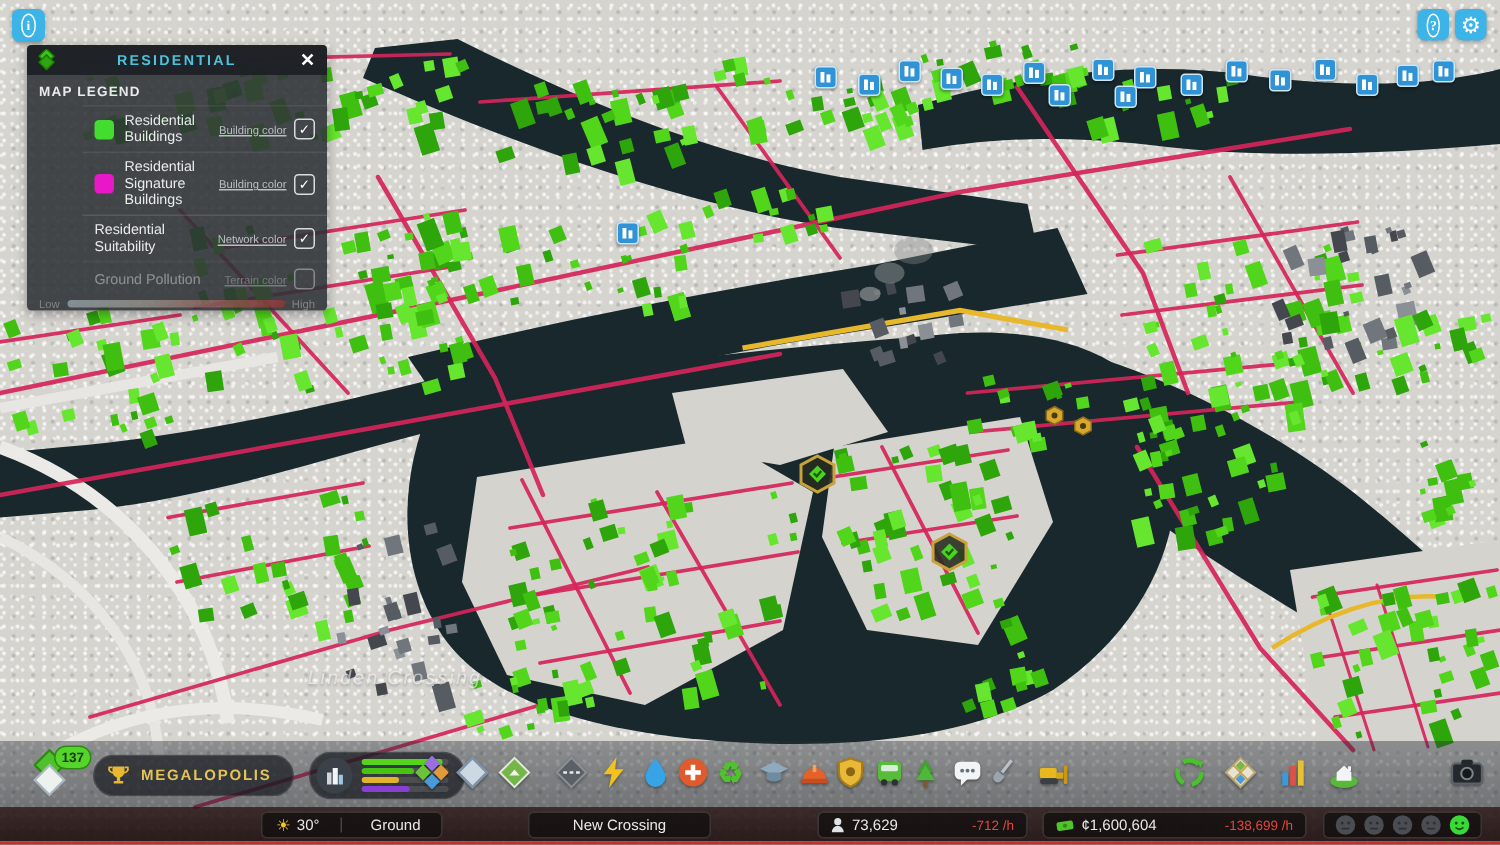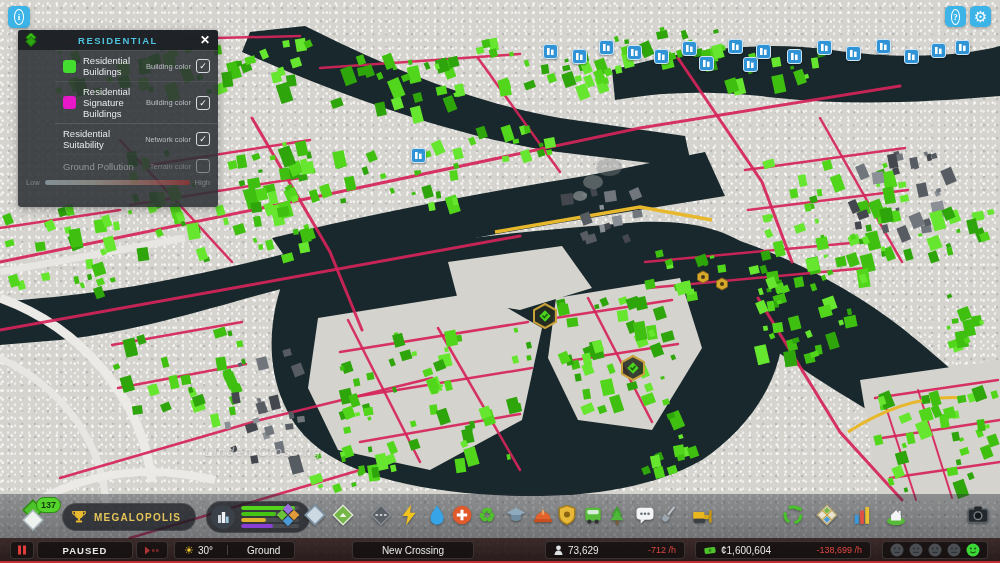--- a/index.html
+++ b/index.html
@@ -31,21 +31,21 @@
   .legend{position:absolute;left:18px;top:30px;width:200px;background:rgba(44,49,54,.88);
     border-radius:3px;color:#e8eaec;box-shadow:0 2px 8px rgba(0,0,0,.35);}
   .legend-head{display:flex;align-items:center;height:20px;background:rgba(28,32,36,.92);
     border-radius:3px 3px 0 0;padding:0 6px;}
   .legend-title{flex:1;text-align:center;color:#4cc2dd;font-size:9.5px;font-weight:700;letter-spacing:1.5px;}
   .close-x{color:#fff;font-size:12px;font-weight:700;background:none;border:none;cursor:pointer;padding:0 2px;}
   .legend-section{font-size:9px;font-weight:700;letter-spacing:.8px;padding:6px 8px 4px;}
   .lrow{display:flex;align-items:center;padding:4px 8px;border-top:1px solid rgba(255,255,255,.07);margin-left:37px;}
   .swatch{width:13px;height:13px;border-radius:3px;margin-right:7px;flex:none;}
   .lrow .lbl{flex:1;font-size:9.5px;}
-  .typ{font-size:7.5px;color:#b9bec3;margin-right:5px;}
+  .typ{font-size:7.5px;color:#b9bec3;margin-right:5px;text-decoration:underline;}
   .cb{width:12px;height:12px;border:1.4px solid #d8dce0;border-radius:3px;flex:none;
     display:flex;align-items:center;justify-content:center;font-size:9px;color:#fff;}
   .cb.checked::after{content:"✓";}
   .gradrow{display:flex;align-items:center;gap:5px;padding:1px 8px 6px;}
   .gradrow .end{font-size:7.5px;color:#c9ced2;}
   .gbar{flex:1;height:5px;border-radius:3px;}
   .dim{opacity:.45;}
   
   .toolbar{position:absolute;left:0;right:0;top:494px;height:44px;
     background:linear-gradient(180deg,rgba(40,46,54,.42),rgba(30,35,42,.55));}
@@ -930,20 +930,21 @@
 
   <div class="legend">
     <div class="legend-head">
       <svg width="14" height="14">
         <rect x="3.5" y="1" width="7" height="7" transform="rotate(45 7 4.5)" fill="#3fc41e" stroke="#1f7a0a"></rect>
         <rect x="3.5" y="5" width="7" height="7" transform="rotate(45 7 8.5)" fill="#2ea512" stroke="#1f7a0a"></rect>
       </svg>
       <span class="legend-title">RESIDENTIAL</span>
       <button class="close-x">✕</button>
     </div>
+    <div class="legend-section">MAP LEGEND</div>
 
     <div class="lrow">
       <span class="swatch" style="background: rgb(66, 221, 46);"></span>
       <span class="lbl">Residential Buildings</span>
       <span class="typ">Building color</span>
       <span class="cb checked"></span>
     </div>
 
     <div class="lrow">
       <span class="swatch" style="background: rgb(232, 24, 200);"></span>
@@ -956,21 +957,21 @@
       <span class="lbl">Residential Suitability</span>
       <span class="typ">Network color</span>
       <span class="cb checked"></span>
     </div>
 
     <div class="lrow dim">
       <span class="lbl">Ground Pollution</span>
       <span class="typ">Terrain color</span>
       <span class="cb"></span>
     </div>
-    <div class="gradrow dim" style="padding-bottom:20px">
+    <div class="gradrow dim" style="padding-bottom:0">
       <span class="end">Low</span>
       <span class="gbar" style="background: linear-gradient(90deg, rgb(207, 232, 240), rgb(216, 210, 194), rgb(216, 132, 122), rgb(212, 40, 40));"></span>
       <span class="end">High</span>
     </div>
   </div>
 
   <div class="toolbar">
     <div class="ms-group">
       <div class="ms-diamond">
         <svg width="36" height="38">
@@ -1154,38 +1155,20 @@
           <svg width="22" height="22" viewBox="0 0 16 16">
             <rect x="0.8" y="3.6" width="14.4" height="9.8" rx="1.8" fill="#23282c" stroke="#5a6168"></rect>
             <circle cx="8" cy="8.5" r="2.8" fill="#14181b" stroke="#7a828a"></circle>
             <rect x="5.2" y="1.8" width="5.6" height="2.6" rx="1" fill="#23282c"></rect>
           </svg>
         </div>
       </div>
   </div>
 
   <div class="statusbar">
-    <div class="sgroup" style="left:10px">
-      <span class="spill sbtn">
-        <svg width="10" height="10">
-          <rect x="1" y="0.5" width="3" height="9" fill="#e03c3c"></rect>
-            <rect x="6" y="0.5" width="3" height="9" fill="#e03c3c"></rect>
-        </svg>
-      </span>
-      <span class="spill" style="width:78px;justify-content:center">
-        <span class="paused-lbl">PAUSED</span>
-      </span>
-      <span class="spill sbtn" style="width:30px">
-        <svg width="16" height="9">
-          <path d="M1 0.5 L6 4.5 L1 8.5 Z" fill="#b03434"></path>
-          <rect x="8" y="3.2" width="2.6" height="2.6" fill="#7a2828"></rect>
-            <rect x="12" y="3.2" width="2.6" height="2.6" fill="#7a2828"></rect>
-        </svg>
-      </span>
-    </div>
 
     <div class="sgroup" style="left:174px">
       <span class="spill" style="padding:0">
         <span style="display:flex;align-items:center;gap:4px;padding:0 9px">
           <span class="sun">☀</span>
           <span>30°</span>
         </span>
         <span class="divider"></span>
         <span style="padding:0 14px">Ground</span>
       </span>

